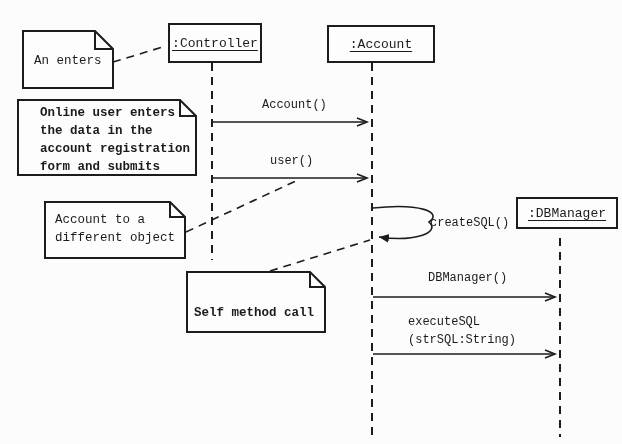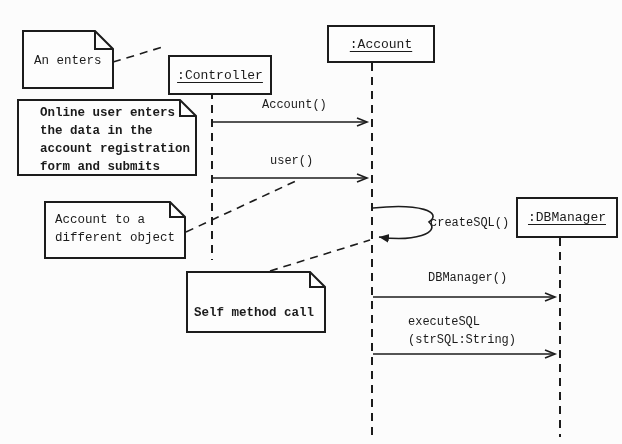--- a/index.html
+++ b/index.html
@@ -88,27 +88,27 @@
 
     <g stroke="#1c1c1c" stroke-width="1.6" fill="none">
       <line x1="212" y1="122" x2="367" y2="122" marker-end="url(#mOpen)"></line>
       <line x1="212" y1="178" x2="367" y2="178" marker-end="url(#mOpen)"></line>
       <path d="M373,208 C420,203 443,212 429,222 C441,233 414,242 379,237" marker-end="url(#mFill)"></path>
       <line x1="373" y1="297" x2="555" y2="297" marker-end="url(#mOpen)"></line>
       <line x1="373" y1="354" x2="555" y2="354" marker-end="url(#mOpen)"></line>
     </g>
   </svg>
 
-  <div class="actor" style="left:168px; top:23px; width:104px; height:40px;margin-top:32px;">
+  <div class="actor" style="left:168px; top:23px; width:94px; height:40px;">
     <span>:Controller</span>
   </div>
   <div class="actor" style="left:327px; top:25px; width:108px; height:38px;">
     <span>:Account</span>
   </div>
-  <div class="actor" style="left:516px; top:197px; width:102px; height:41px;">
+  <div class="actor" style="left:516px; top:197px; width:102px; height:32px;">
     <span>:DBManager</span>
   </div>
 
   <div class="note-text" style="left:34px; top:52px;">An enters</div>
   <div class="note-text" style="left:40px; top:104px;font-weight:bold;">Online user enters
 the data in the
 account registration
 form and submits</div>
   <div class="note-text" style="left:55px; top:211px;">Account to a
 different object</div>

